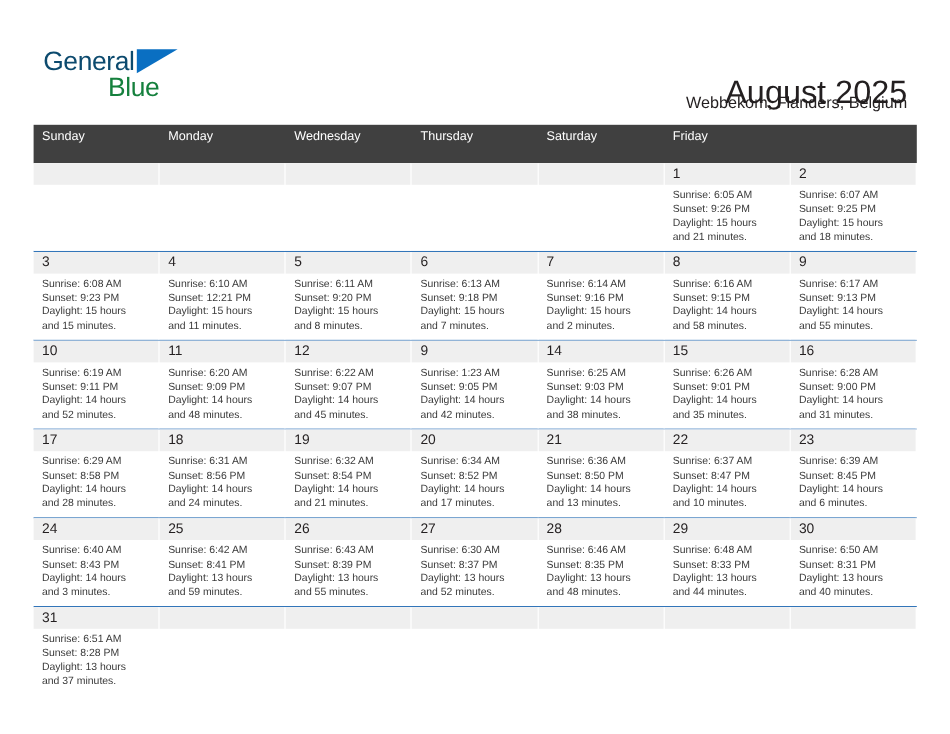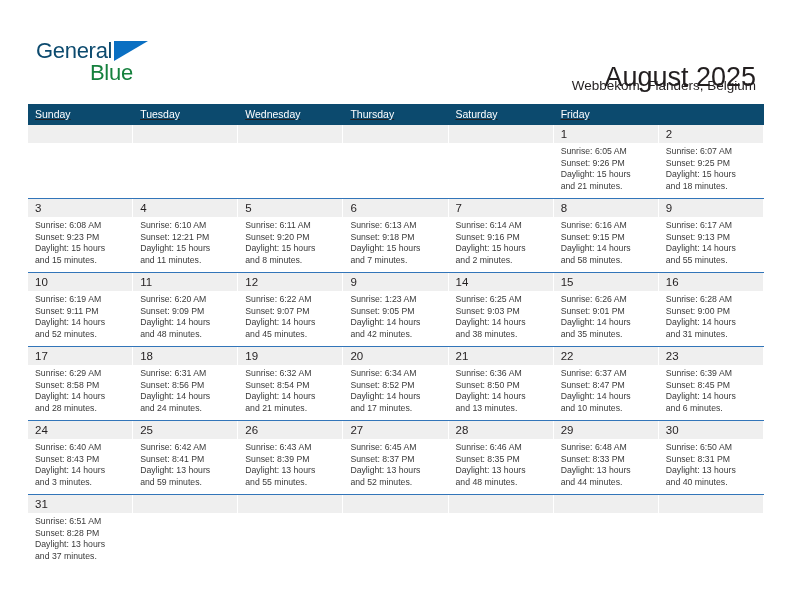--- a/index.html
+++ b/index.html
@@ -84,23 +84,22 @@
 
   
   .calendar {
     position: absolute;
     left: 28px;
     top: 104px;
     width: 736px;
   }
   .weekdays {
     display: flex;
-    background: #0c4a6e;
-    height: 21px;
-    text-decoration: underline;
+    background: #404040;
+    height: 32px;
   }
   .weekday {
     width: 105.14px;
     flex: 0 0 105.14px;
     color: #ffffff;
     font-size: 10.5px;
     line-height: 21px;
     padding-left: 7px;
     box-sizing: border-box;
     white-space: nowrap;
@@ -156,21 +155,21 @@
       <span class="logo-blue">Blue</span>
     </div>
 
     <div class="title">August 2025</div>
     <div class="subtitle">Webbekom, Flanders, Belgium</div>
   </div>
 
   <div class="calendar">
     <div class="weekdays">
         <div class="weekday">Sunday</div>
-        <div class="weekday">Tuesday</div>
+        <div class="weekday">Monday</div>
         <div class="weekday">Wednesday</div>
         <div class="weekday">Thursday</div>
         <div class="weekday">Saturday</div>
         <div class="weekday">Friday</div>
       </div>
     <div id="weeks-container">
         <div class="week">
           <div class="day empty">
             <div class="datenum"></div>
             <div class="info">
@@ -454,21 +453,21 @@
             <div class="info">
               <div>Sunrise: 6:43 AM</div>
               <div>Sunset: 8:39 PM</div>
               <div>Daylight: 13 hours</div>
               <div>and 55 minutes.</div>
             </div>
           </div>
           <div class="day">
             <div class="datenum">27</div>
             <div class="info">
-              <div>Sunrise: 6:45 AM</div>
+              <div>Sunrise: 6:30 AM</div>
               <div>Sunset: 8:37 PM</div>
               <div>Daylight: 13 hours</div>
               <div>and 52 minutes.</div>
             </div>
           </div>
           <div class="day">
             <div class="datenum">28</div>
             <div class="info">
               <div>Sunrise: 6:46 AM</div>
               <div>Sunset: 8:35 PM</div>

